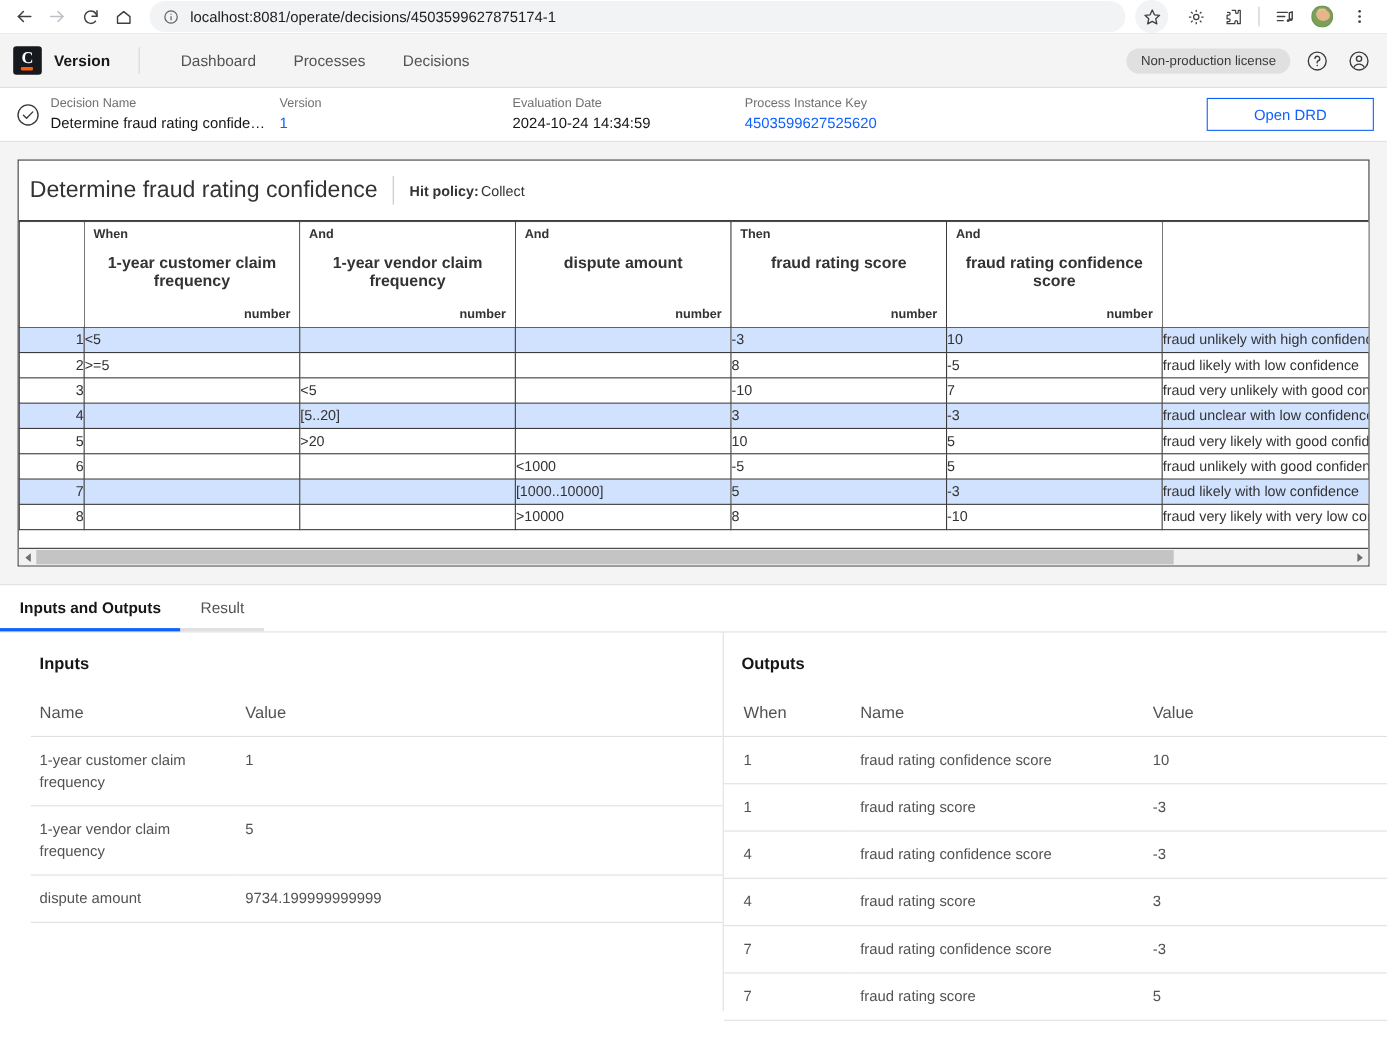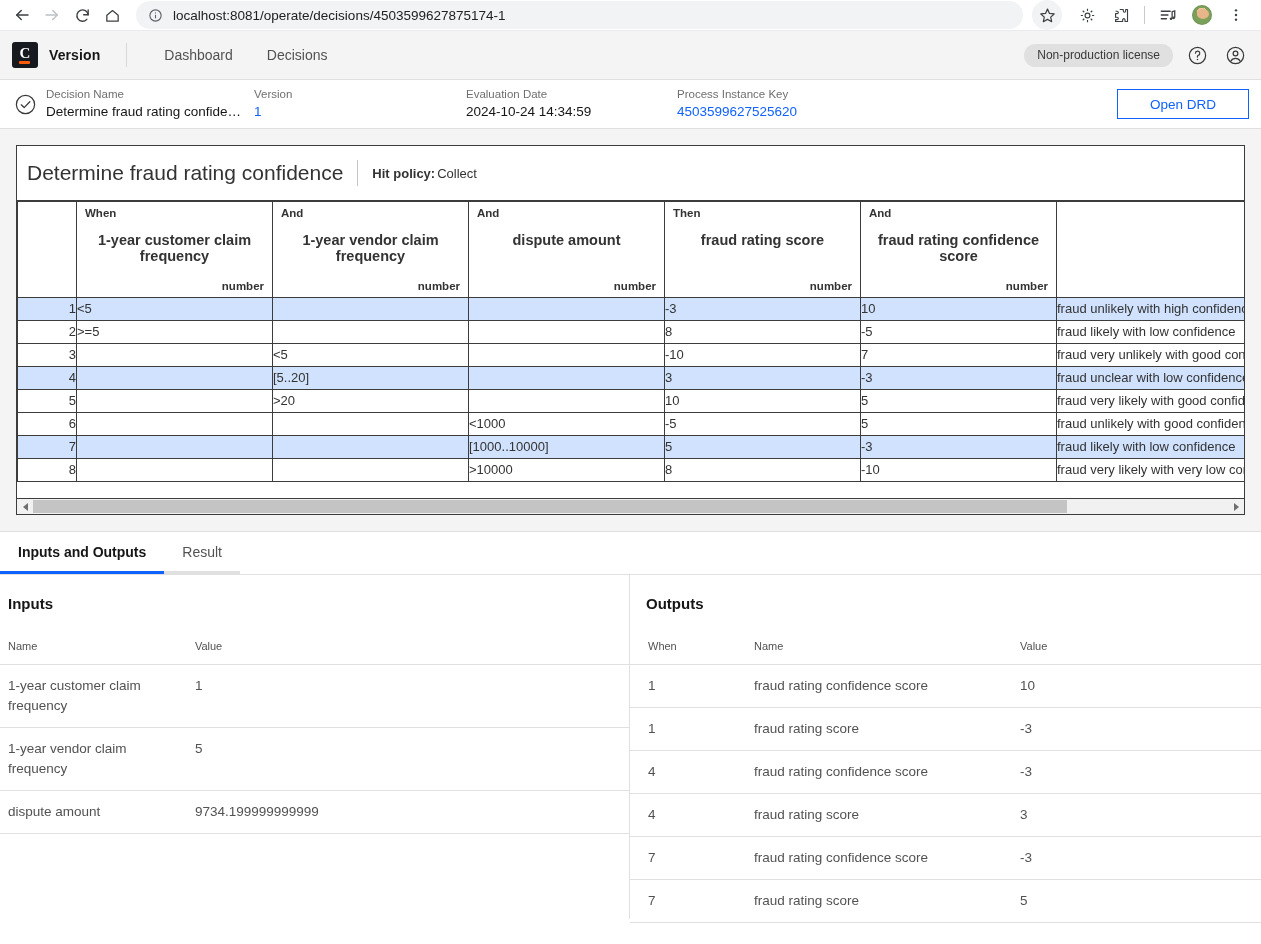--- a/index.html
+++ b/index.html
@@ -132,21 +132,21 @@
     margin-left: auto;
     border: 1px solid #0f62fe;
     color: #0f62fe;
     background: #fff;
     font-size: 13.5px;
     height: 30px;
     padding: 0 18px;
     border-radius: 0;
     font-family: "Liberation Sans", sans-serif;
     cursor: pointer;
-    width: 132px;
+    width: 152px;
   }
 
   
   .dmn-wrap {
     padding: 16px;
     background: #f4f4f4;
     height: 402px;
   }
   .dmn-panel {
     background: #fff;
@@ -251,32 +251,32 @@
     display: flex; align-items: center;
     padding: 0 18px;
     color: #525252;
     border-bottom: 3px solid #e0e0e0;
     cursor: pointer;
   }
   .tab.active { color: #161616; font-weight: 700; border-bottom-color: #0f62fe; }
   .tabs .filler { flex: 1 1 auto; border-bottom: 1px solid transparent; }
 
   
-  .panes { display: flex; height: 344px; }
+  .panes { display: flex; height: 344px; padding-left: 28px; }
   .pane { padding: 20px 0 0 0; }
   .pane-left { width: 630px; border-right: 1px solid #e0e0e0; }
   .pane-right { flex: 1 1 auto; }
   .pane h3 {
     margin: 0 0 28px 8px;
     font-size: 15px; font-weight: 700; color: #161616;
   }
   .pane-right h3 { margin-left: 16px; }
   table.kv { width: 100%; border-collapse: collapse; font-size: 13.5px; }
   table.kv th {
-    text-align: left; font-size: 11px; font-weight: 400; color: #525252;
+    text-align: left; font-size: 15px; font-weight: 400; color: #525252;
     padding: 0 8px 12px 8px; border-bottom: 1px solid #e0e0e0;
   }
   table.kv td {
     color: #525252; padding: 11px 8px; border-bottom: 1px solid #e0e0e0;
     vertical-align: top; line-height: 20px;
   }
   .pane-left table.kv th:first-child, .pane-left table.kv td:first-child { padding-left: 8px; width: 186px; }
   .pane-left table.kv th:nth-child(2), .pane-left table.kv td:nth-child(2) { width: 440px; }
   .pane-right table.kv th:first-child, .pane-right table.kv td:first-child { padding-left: 18px; width: 116px; }
   .pane-right table.kv th:nth-child(2), .pane-right table.kv td:nth-child(2) { width: 266px; }
@@ -364,20 +364,21 @@
   <div class="brand">
     <div class="brand-logo">
       <span class="c">C</span>
       <span class="bar"></span>
     </div>
     <span class="brand-name">Version</span>
   </div>
   <div class="header-sep"></div>
   <nav class="nav-links">
     <a href="#">Dashboard</a>
+    <a href="#">Processes</a>
     <a href="#">Decisions</a>
   </nav>
   <div class="header-right">
     <span class="license-pill">Non-production license</span>
     <span class="circ-ico">
       <svg width="21" height="21" viewBox="0 0 24 24" fill="none" stroke="#393939" stroke-width="1.4">
           <circle cx="12" cy="12" r="9.3"></circle>
           <path d="M9.6 9.3a2.5 2.5 0 1 1 3.2 2.6c-.6.2-.9.7-.9 1.4v.5" stroke-linecap="round"></path>
           <circle cx="12" cy="16.6" r="0.85" fill="#393939" stroke="none"></circle>
         </svg>

